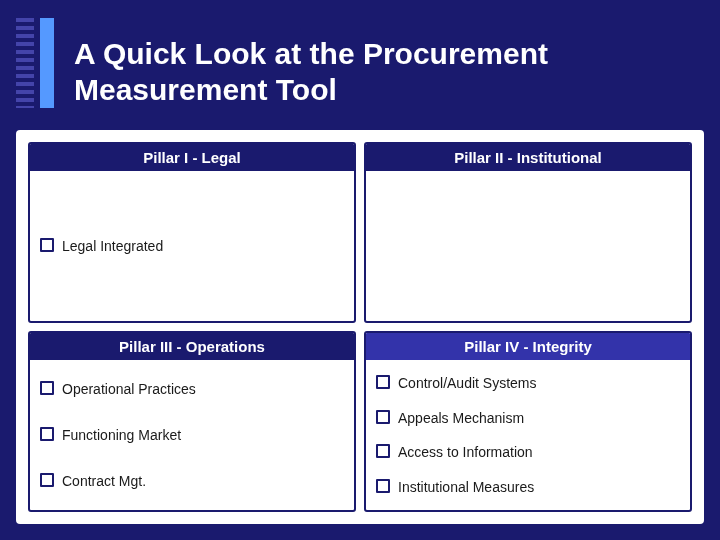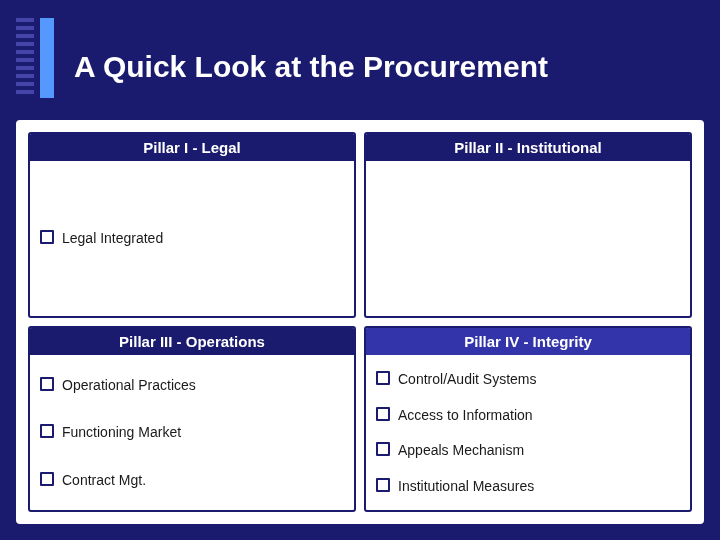--- a/index.html
+++ b/index.html
@@ -130,20 +130,21 @@
 <body>
 
 <div class="slide-container">
 
   <div class="header">
     <div class="logo-stripe"></div>
     <div class="logo-block"></div>
     <div class="header-title">
       <div>
         <div>A Quick Look at the Procurement</div>
+        <div>Measurement Tool</div>
       </div>
     </div>
   </div>
 
   <div class="content">
 
     <div class="quadrant">
       <div class="quadrant-header">
         <span>Pillar I - Legal</span>
       </div>
@@ -185,25 +186,25 @@
       <div class="quadrant-header integrity">
         <span>Pillar IV - Integrity</span>
       </div>
       <div class="quadrant-body">
         <div class="item">
           <span class="bullet"></span>
           <span class="item-text">Control/Audit Systems</span>
         </div>
         <div class="item">
           <span class="bullet"></span>
+          <span class="item-text">Appeals Mechanism</span>
+        </div>
+        <div class="item">
+          <span class="bullet"></span>
           <span class="item-text">Access to Information</span>
-        </div>
-        <div class="item">
-          <span class="bullet"></span>
-          <span class="item-text">Appeals Mechanism</span>
         </div>
         <div class="item">
           <span class="bullet"></span>
           <span class="item-text">Institutional Measures</span>
         </div>
       </div>
     </div>
 
   </div>
 </div>

